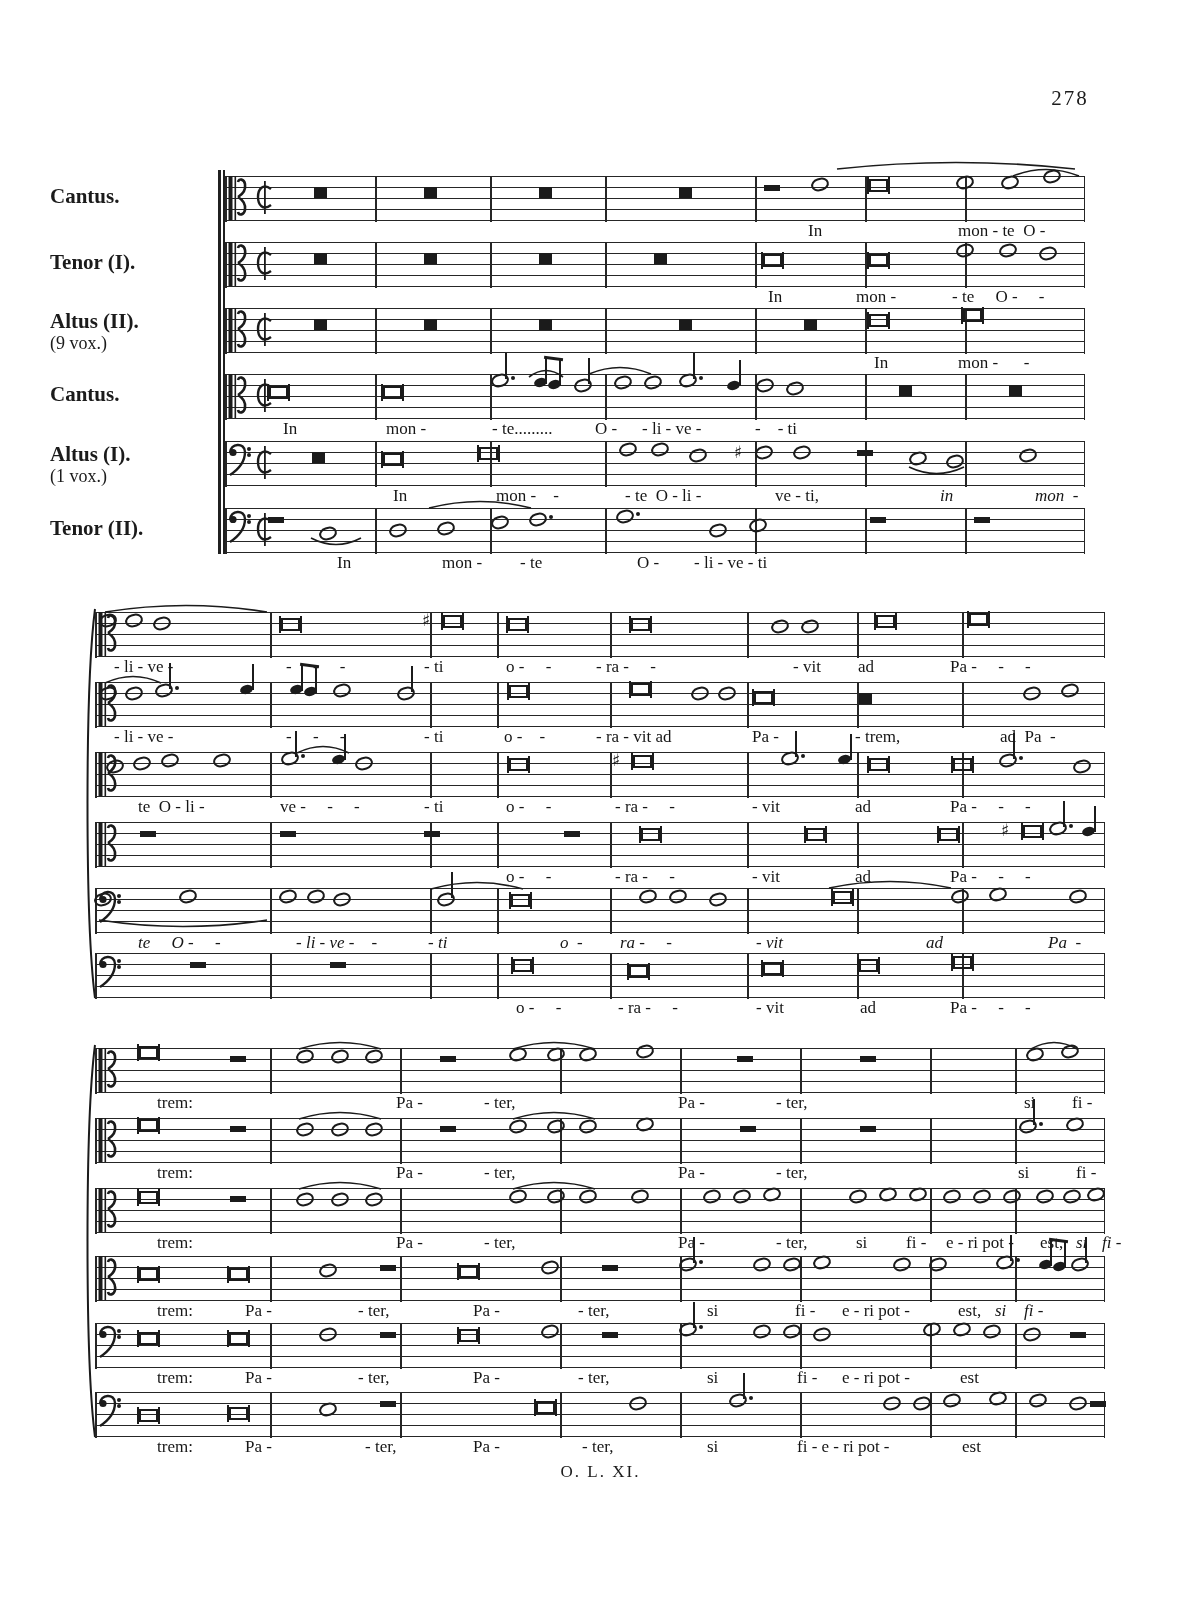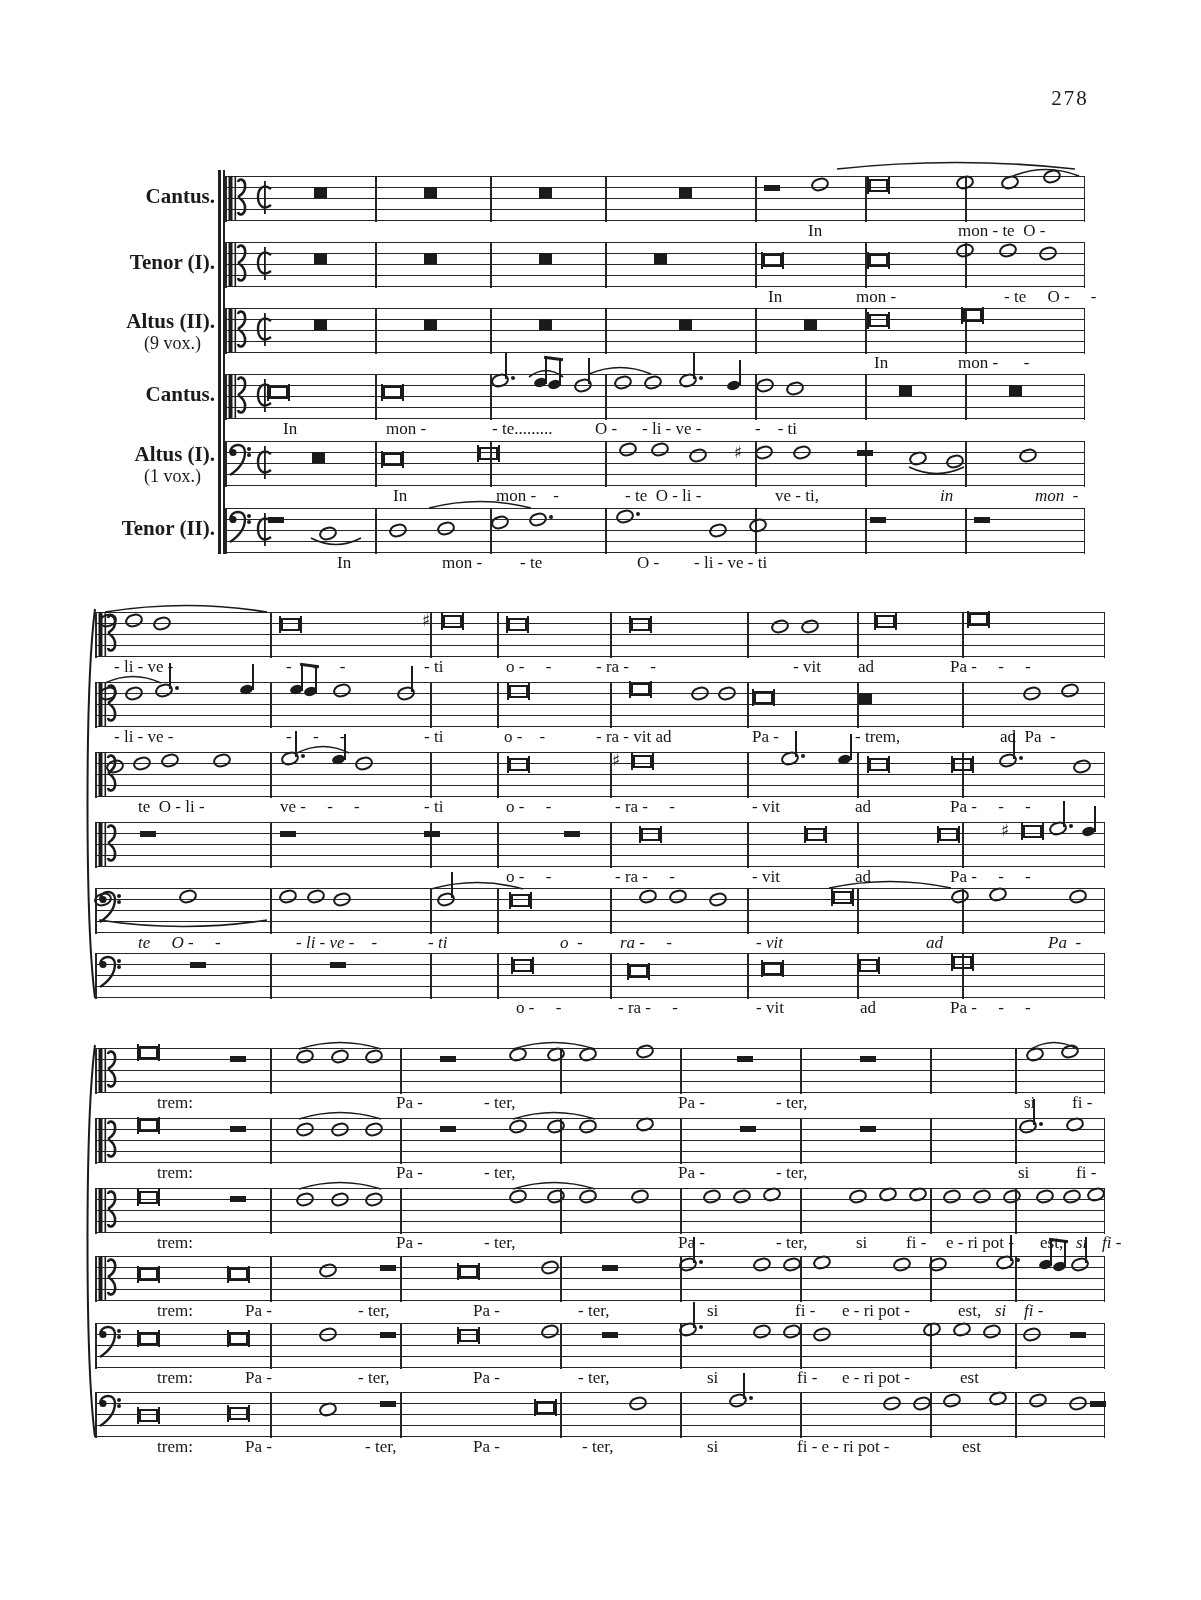--- a/index.html
+++ b/index.html
@@ -11,21 +11,21 @@
   .title{position:absolute;top:104px;left:0;width:1201px;text-align:center;}
   .t-main{font-size:35px;font-weight:bold;letter-spacing:1px;}
   .t-par{font-size:27px;margin-left:14px;}
   .footer{position:absolute;top:1462px;left:0;width:1201px;text-align:center;
           font-size:17px;letter-spacing:2px;}
   .staff{position:absolute;}
   .sline{position:absolute;left:0;width:100%;height:1.4px;background:#262626;}
   .bar{position:absolute;width:1.5px;background:#262626;}
   .lyr{position:absolute;font-size:17px;line-height:18px;white-space:pre;color:#161616;}
   .lyr.it{font-style:italic;}
-  .vlabel{position:absolute;width:165px;text-align:right;font-weight:bold;font-size:21px;line-height:22px;}
+  .vlabel{position:absolute;width:165px;text-align:left;font-weight:bold;font-size:21px;line-height:22px;}
   .vsub{font-weight:normal;font-size:18px;padding-right:14px;}
   .nw{position:absolute;width:14px;height:9px;border:2.3px solid var(--ink);
       border-radius:55% / 62%;transform:rotate(-16deg);background:transparent;}
   .nq{position:absolute;width:13px;height:9px;background:var(--ink);border-radius:55%;transform:rotate(-16deg);}
   .nB{position:absolute;width:15px;height:9px;border:2.3px solid var(--ink);}
   .nB:before,.nB:after{content:"";position:absolute;top:-4px;width:2px;height:17px;background:var(--ink);}
   .nB:before{left:-4px;} .nB:after{right:-4px;}
   .nR{position:absolute;width:13px;height:11px;background:var(--ink);}
   .nr{position:absolute;width:16px;height:6px;background:var(--ink);}
   .stem{position:absolute;width:1.8px;height:26px;background:var(--ink);}
@@ -132,21 +132,21 @@
       <div class="nR" style="left: 424px; top: 253px;"></div>
       <div class="nR" style="left: 539px; top: 253px;"></div>
       <div class="nR" style="left: 654px; top: 253px;"></div>
       <div class="nB" style="left: 763px; top: 254px;"></div>
       <div class="nB" style="left: 869px; top: 254px;"></div>
       <div class="nw" style="left: 956px; top: 244px; position: absolute;"></div>
       <div class="nw" style="left: 999px; top: 244px; position: absolute;"></div>
       <div class="nw" style="left: 1039px; top: 247px; position: absolute;"></div>
       <div class="lyr" style="left: 768px; top: 288px;">In</div>
       <div class="lyr" style="left: 856px; top: 288px;">mon -</div>
-      <div class="lyr" style="left: 1004px; top: 288px;">- te     O -     -</div>
+      <div class="lyr" style="left: 952px; top: 288px;">- te     O -     -</div>
       <div class="staff" style="left: 225px; top: 308px; width: 860px; height: 46px;">
         <div class="sline" style="left: 0px; top: 0px;"></div>
         <div class="sline" style="left: 0px; top: 11px;"></div>
         <div class="sline" style="left: 0px; top: 22px;"></div>
         <div class="sline" style="left: 0px; top: 33px;"></div>
         <div class="sline" style="left: 0px; top: 44px;"></div>
         <div class="bar" style="left: 0px; top: 0px; height: 45.5px;"></div>
         <div class="bar" style="left: 150px; top: 0px; height: 45.5px;"></div>
         <div class="bar" style="left: 265px; top: 0px; height: 45.5px;"></div>
         <div class="bar" style="left: 380px; top: 0px; height: 45.5px;"></div>
@@ -1017,13 +1017,14 @@
       <div class="nr" style="left: 1090px; top: 1401px;"></div>
       <div class="lyr" style="left: 157px; top: 1438px;">trem:</div>
       <div class="lyr" style="left: 245px; top: 1438px;">Pa -</div>
       <div class="lyr" style="left: 365px; top: 1438px;">- ter,</div>
       <div class="lyr" style="left: 473px; top: 1438px;">Pa -</div>
       <div class="lyr" style="left: 582px; top: 1438px;">- ter,</div>
       <div class="lyr" style="left: 707px; top: 1438px;">si</div>
       <div class="lyr" style="left: 797px; top: 1438px;">fi - e - ri pot -</div>
       <div class="lyr" style="left: 962px; top: 1438px;">est</div>
     </div>
+  <div class="footer">O. L. XI.</div>
 </div>
 
 </body></html>

